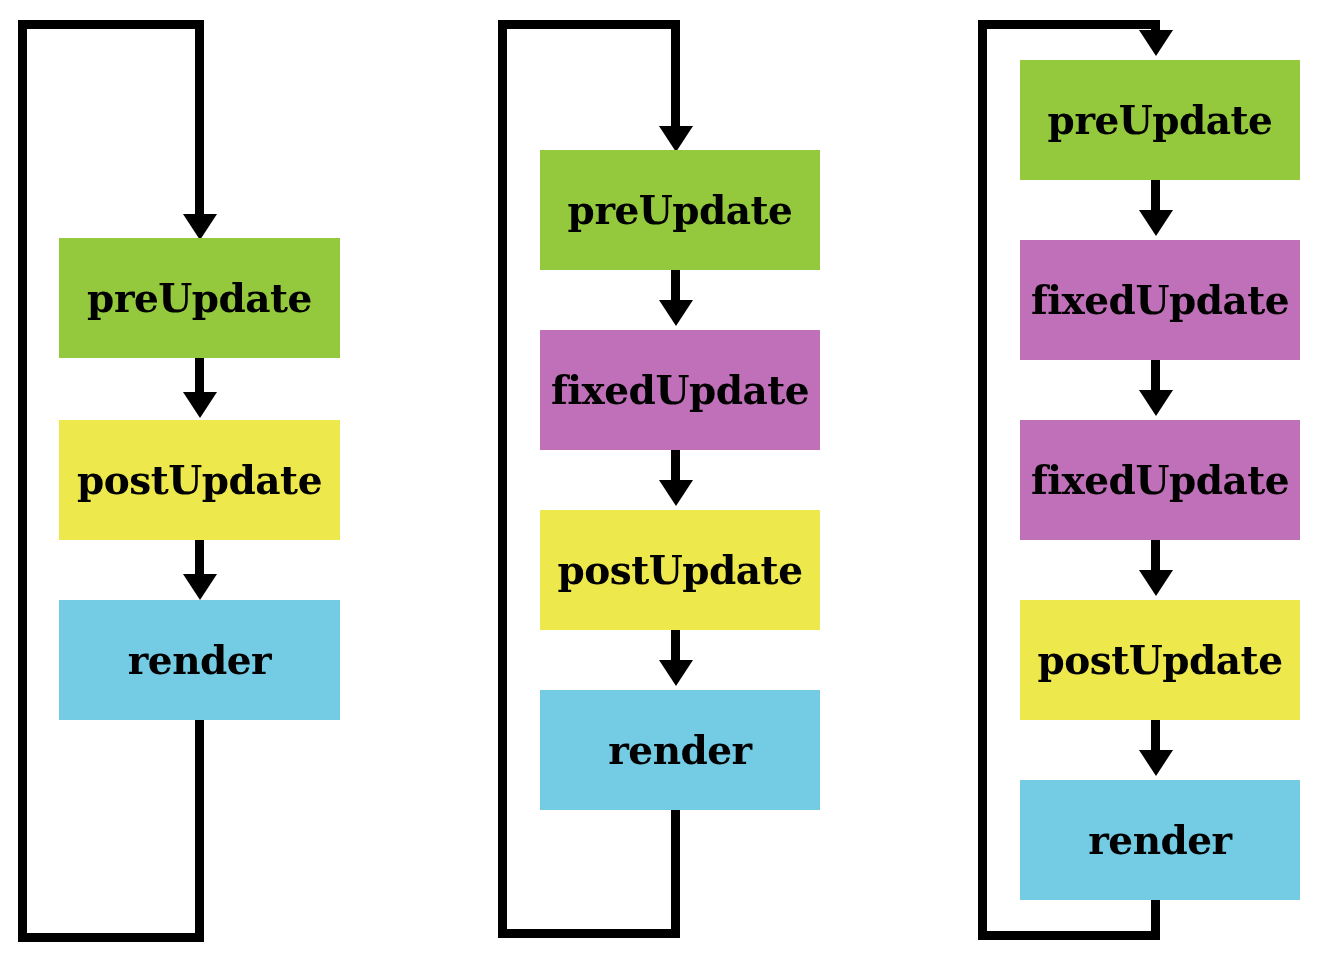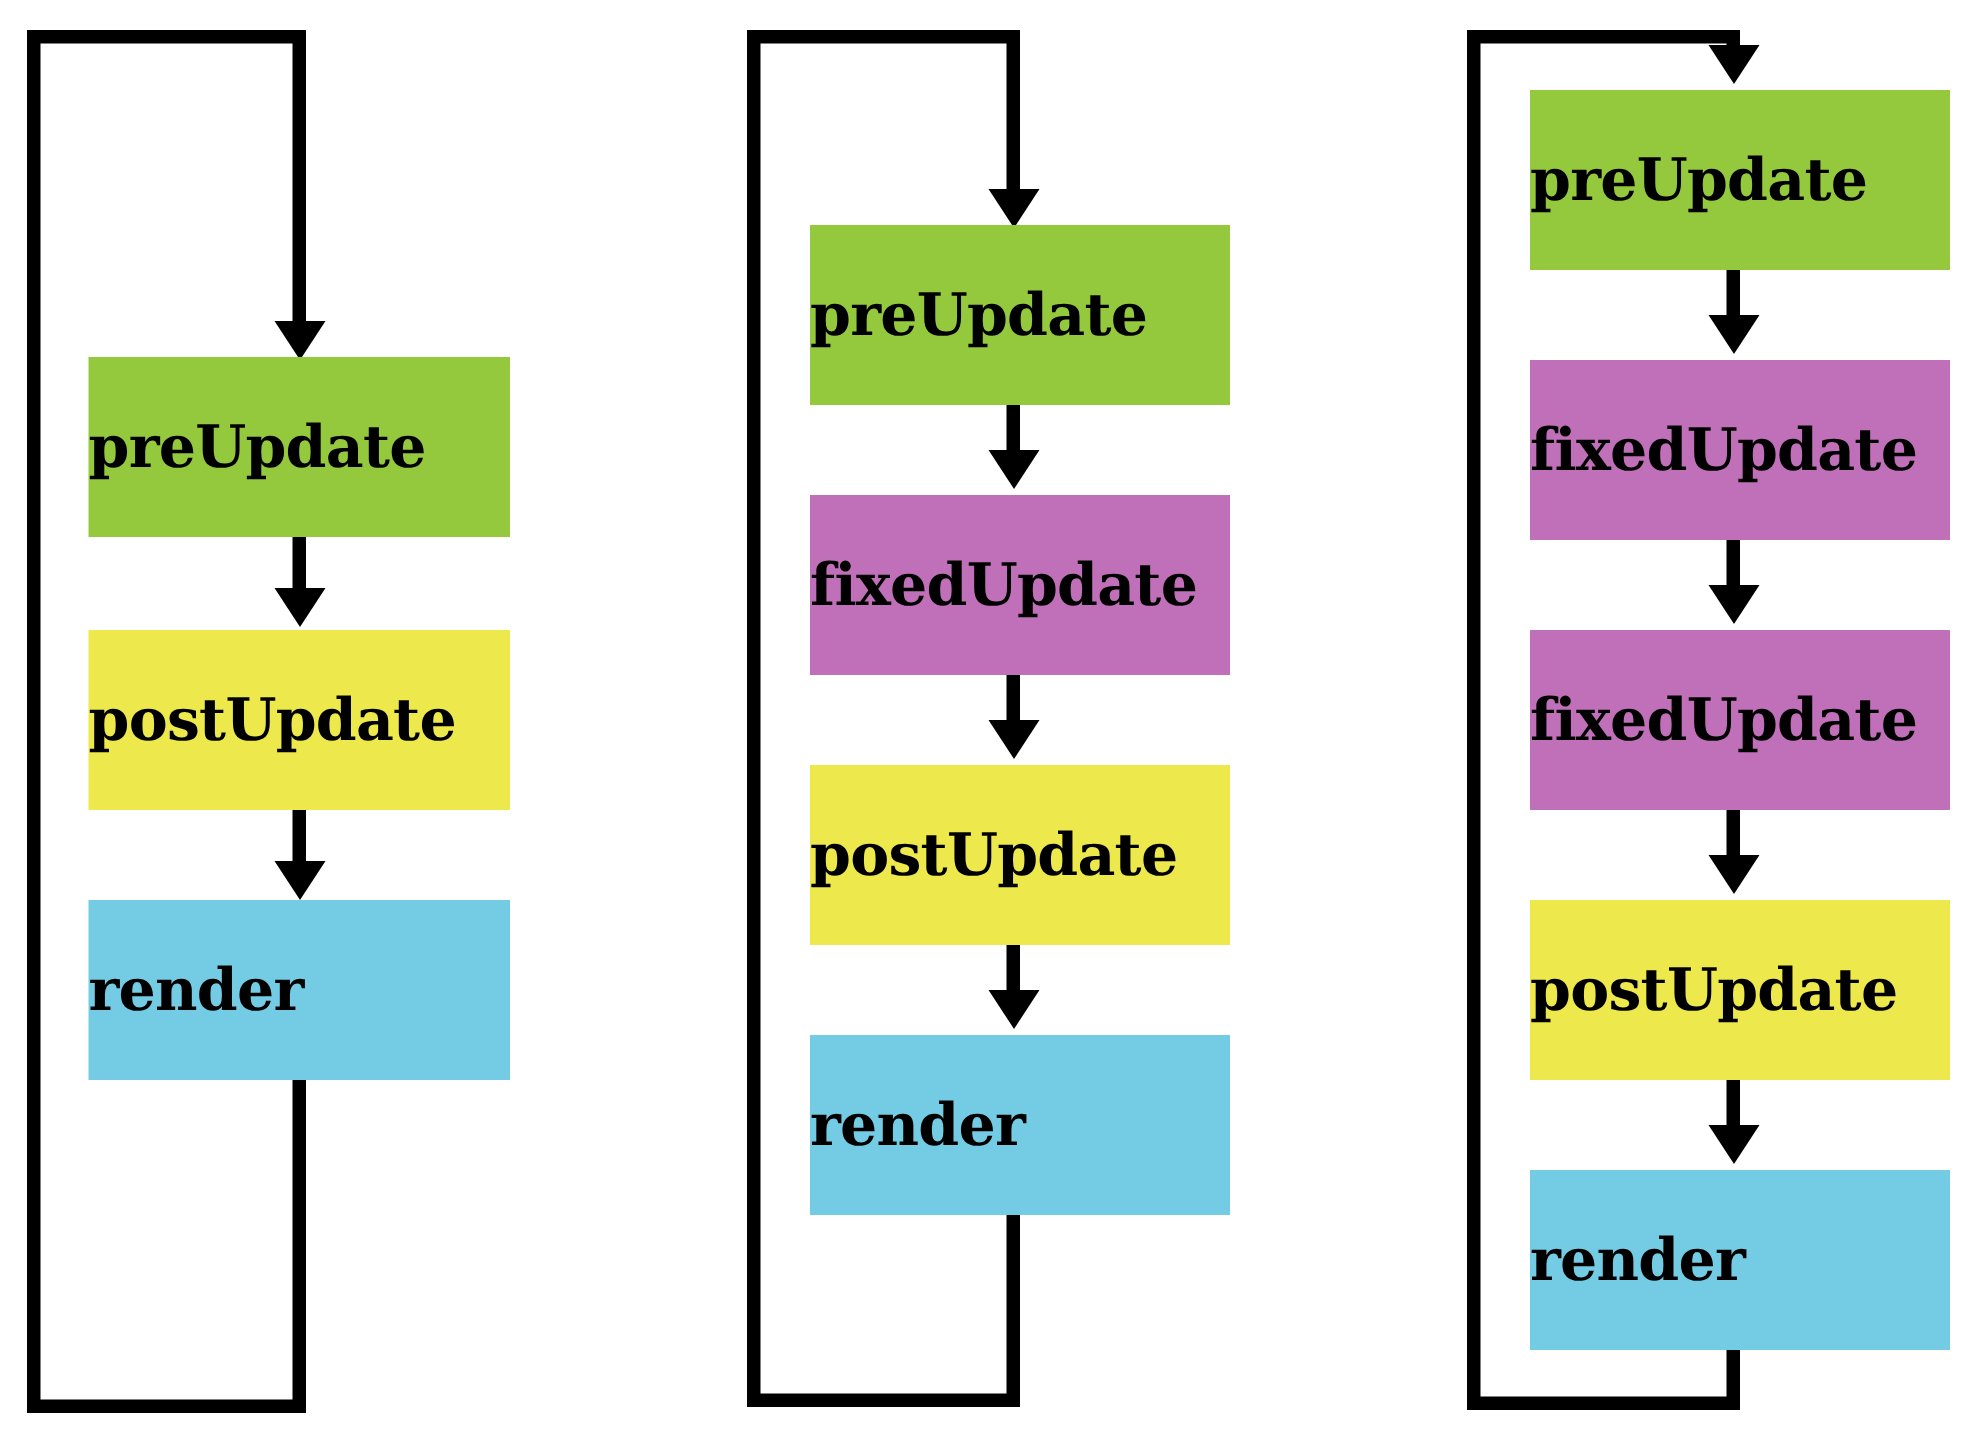--- a/index.html
+++ b/index.html
@@ -32,21 +32,21 @@
     width: 9px;
     background: #000000;
   }
 
   
   .node {
     position: absolute;
     box-sizing: border-box;
     display: flex;
     align-items: center;
-    justify-content: flex-start;
+    justify-content: center;
     color: #000000;
     font-weight: bold;
     font-family: "DejaVu Serif", serif;
     letter-spacing: -0.5px;
     white-space: nowrap;
     line-height: 1;
   }
 
   
   .arrow {

